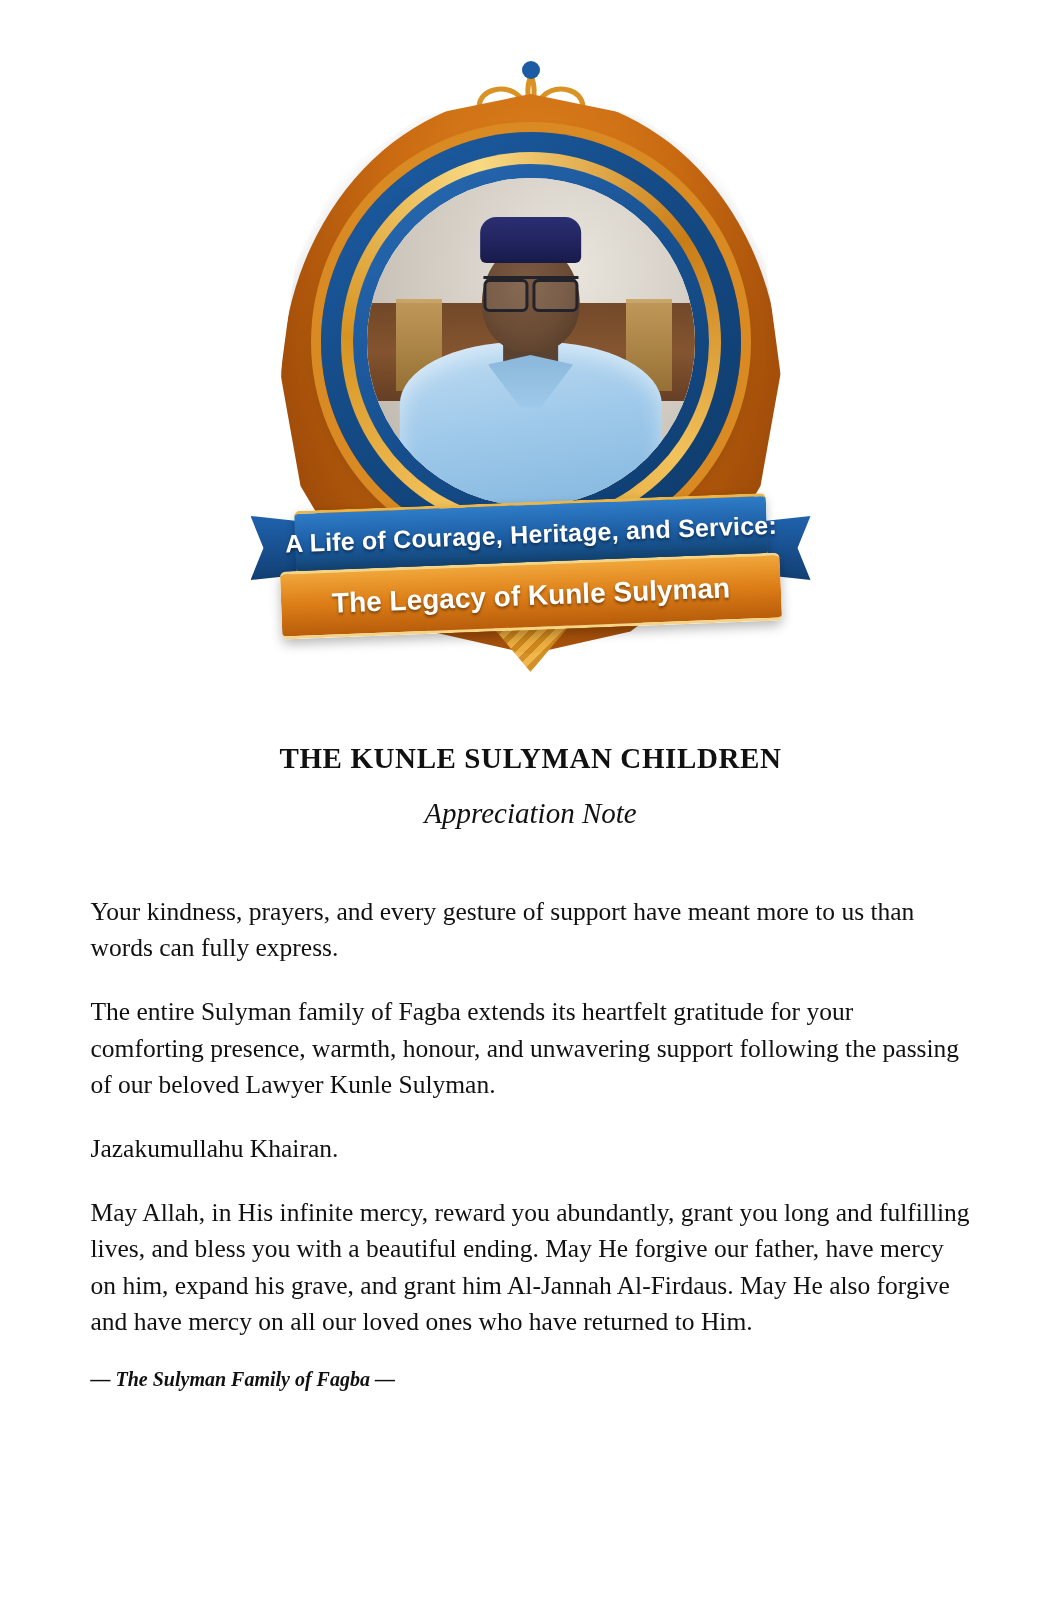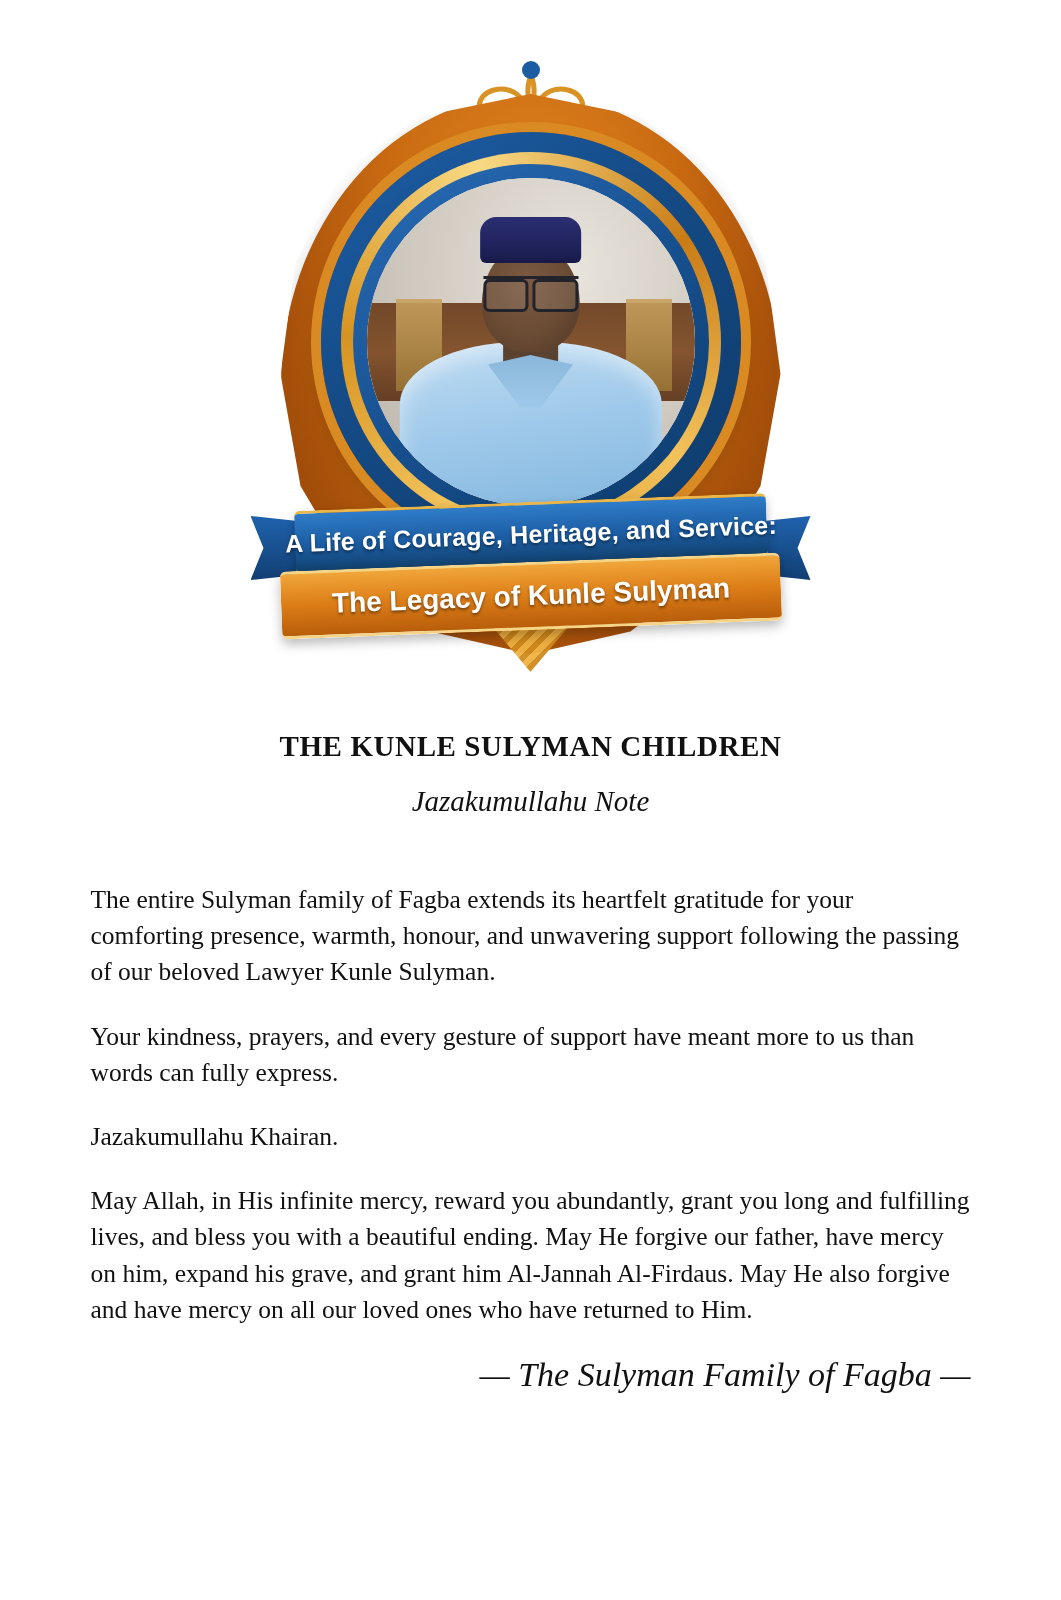--- a/index.html
+++ b/index.html
@@ -283,21 +283,21 @@
     width: 120px;
     height: 60px;
     background: repeating-linear-gradient(135deg, #f0b244 0 6px, #cf8a1d 6px 12px);
     clip-path: polygon(8% 0, 92% 0, 50% 100%);
     opacity: .95;
   }
 
   
   .doc {
     width: 880px;
-    margin: 0 auto;
+    margin: 12px auto;
     padding-top: 42px;
   }
   .doc-title {
     text-align: center;
     font-weight: bold;
     font-size: 29px;
     letter-spacing: .6px;
   }
   .doc-subtitle {
     text-align: center;
@@ -308,24 +308,25 @@
   .body-copy {
     margin-top: 64px;
   }
   .body-copy p {
     font-size: 25.5px;
     line-height: 1.42;
     margin: 0 0 28px 0;
     text-align: left;
   }
   .signature {
-    text-align: right;
+    text-align: left;
     font-style: italic;
-    font-size: 34px;
+    font-size: 20px;
     margin-top: 10px;
+    font-weight: bold;
   }
 </style>
 </head>
 <body>
 
 <div class="crest-wrap">
   <div class="crest">
 
     <svg class="filigree" viewBox="0 0 230 90">
       <g fill="none" stroke="#d99324" stroke-width="5">
@@ -370,23 +371,23 @@
       <div class="ribbon2">
         <span>The Legacy of Kunle Sulyman</span>
       </div>
     </div>
 
   </div>
 </div>
 
 <div class="doc">
   <div class="doc-title">THE KUNLE SULYMAN CHILDREN</div>
-  <div class="doc-subtitle">Jazakumullahu Note</div>
+  <div class="doc-subtitle">Appreciation Note</div>
 
   <div class="body-copy">
+    <p>Your kindness, prayers, and every gesture of support have meant more to us than words can fully express.</p>
     <p>The entire Sulyman family of Fagba extends its heartfelt gratitude for your comforting presence, warmth, honour, and unwavering support following the passing of our beloved Lawyer Kunle Sulyman.</p>
-    <p>Your kindness, prayers, and every gesture of support have meant more to us than words can fully express.</p>
     <p>Jazakumullahu Khairan.</p>
     <p>May Allah, in His infinite mercy, reward you abundantly, grant you long and fulfilling lives, and bless you with a beautiful ending. May He forgive our father, have mercy on him, expand his grave, and grant him Al-Jannah Al-Firdaus. May He also forgive and have mercy on all our loved ones who have returned to Him.</p>
   </div>
 
   <div class="signature">— The Sulyman Family of Fagba —</div>
 </div>
 
 </body></html>

